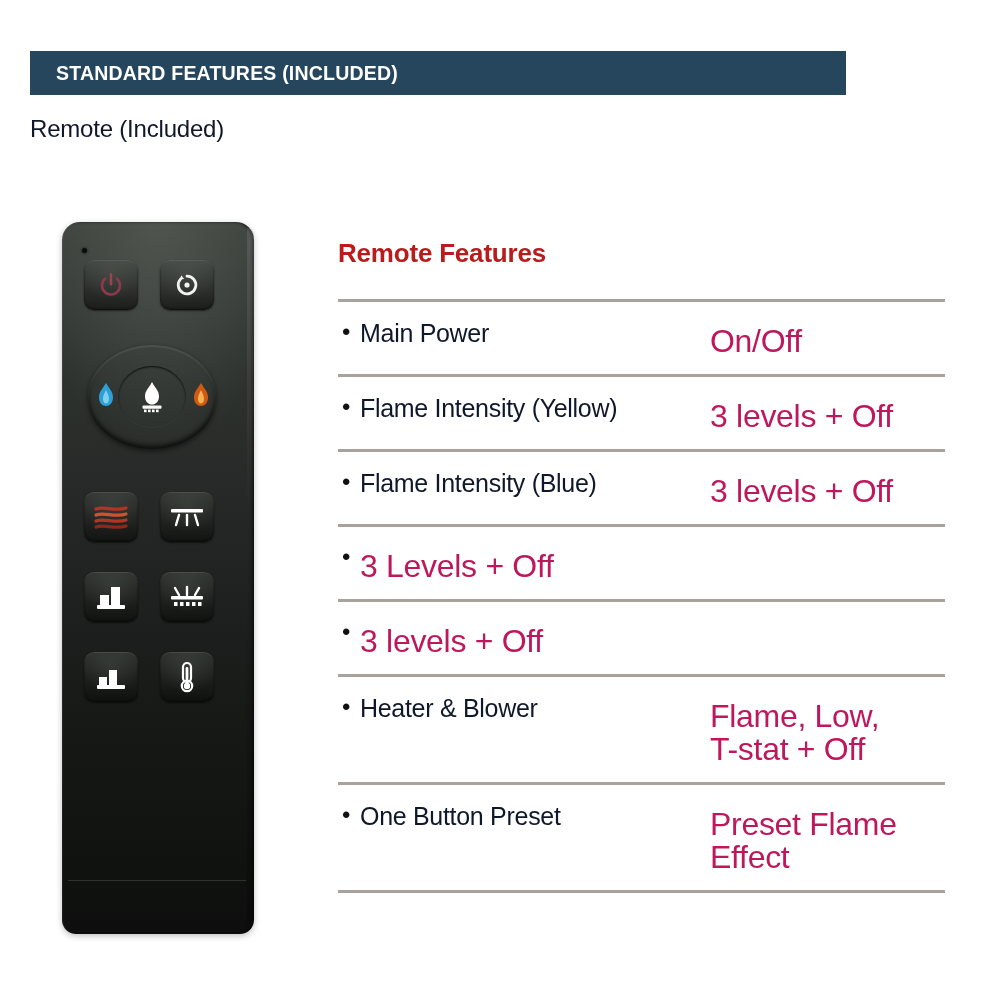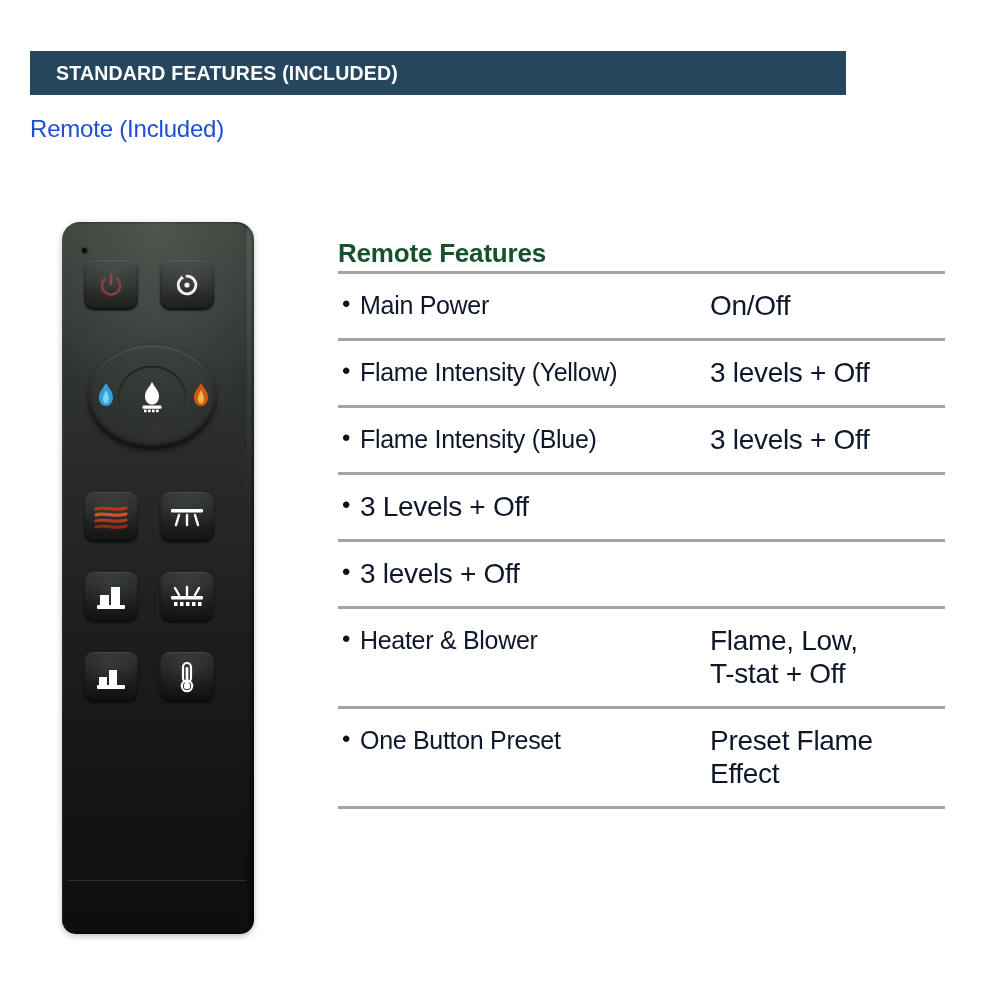--- a/index.html
+++ b/index.html
@@ -37,21 +37,21 @@
     transform-origin: left center;
     white-space: nowrap;
   }
 
   
   #subtitle {
     position: absolute;
     left: 30px;
     top: 115px;
     font-size: 24px;
-    color: #1d4ed8;
+    color: #0f172a;
     letter-spacing: -0.2px;
     white-space: nowrap;
   }
 
   
   #remote-figure {
     position: absolute;
     left: 60px;
     top: 220px;
     width: 196px;
@@ -190,23 +190,23 @@
   
   #feature-table {
     position: absolute;
     left: 338px;
     top: 238px;
     width: 607px;
   }
   #table-title {
     font-size: 26px;
     font-weight: bold;
-    color: #14532d;
+    color: #b91c1c;
     letter-spacing: -0.2px;
-    padding-bottom: 2px;
+    padding-bottom: 30px;
   }
   .divider {
     height: 3px;
     background: #a9a29c;
     width: 100%;
   }
   .feature-row {
     display: flex;
     align-items: flex-start;
     padding: 15px 0 16px 0;
@@ -223,24 +223,25 @@
   }
   .feature-name {
     flex: 0 0 350px;
     font-size: 25px;
     line-height: 33px;
     color: #0f172a;
     letter-spacing: -0.3px;
   }
   .feature-value {
     flex: 1 1 auto;
-    font-size: 28px;
+    font-size: 32px;
     line-height: 33px;
-    color: #0f172a;
+    color: #be185d;
     letter-spacing: -0.3px;
+    margin-top: 8px;
   }
   .feature-value .vline { display: block; }
 </style>
 </head>
 <body>
 
 <div id="banner">
   <div id="banner-title">STANDARD FEATURES (INCLUDED)</div>
 </div>
 

